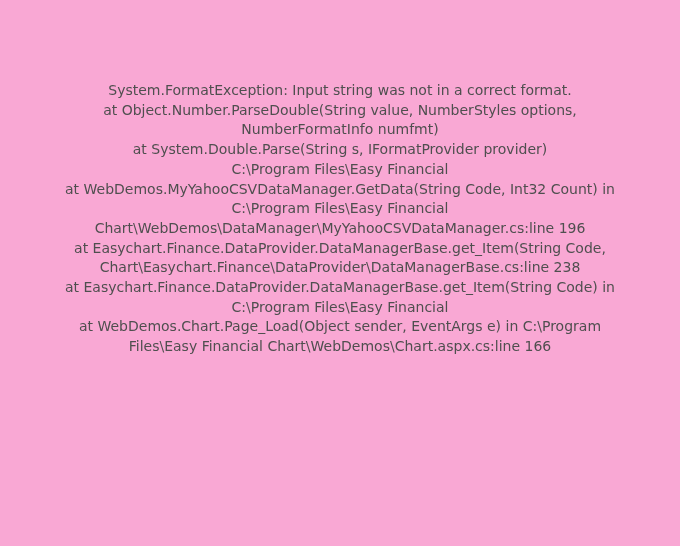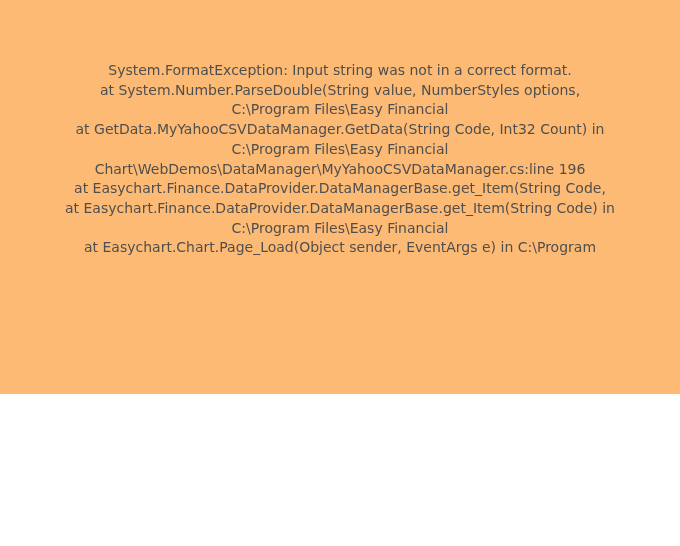--- a/index.html
+++ b/index.html
@@ -8,45 +8,49 @@
     background: #ffffff;
   }
   body {
     width: 680px;
     height: 546px;
     overflow: hidden;
     font-family: "DejaVu Sans", "Liberation Sans", sans-serif;
   }
   .error-page {
     width: 680px;
-    height: 394px;
-    background: #fdba74;
+    height: 546px;
+    background: #f9a8d4;
     box-sizing: border-box;
-    padding-top: 61px;
+    padding-top: 81px;
   }
   .stack-trace {
     width: 100%;
     text-align: center;
     color: #4f4f4f;
     font-size: 14px;
     line-height: 19.7px;
   }
   .trace-line {
     white-space: nowrap;
   }
 </style>
 </head>
 <body>
 
 <div class="error-page">
   <div class="stack-trace">
     <div class="trace-line">System.FormatException: Input string was not in a correct format.</div>
-    <div class="trace-line">at System.Number.ParseDouble(String value, NumberStyles options,</div>
+    <div class="trace-line">at Object.Number.ParseDouble(String value, NumberStyles options,</div>
+    <div class="trace-line">NumberFormatInfo numfmt)</div>
+    <div class="trace-line">at System.Double.Parse(String s, IFormatProvider provider)</div>
     <div class="trace-line">C:\Program Files\Easy Financial</div>
-    <div class="trace-line">at GetData.MyYahooCSVDataManager.GetData(String Code, Int32 Count) in</div>
+    <div class="trace-line">at WebDemos.MyYahooCSVDataManager.GetData(String Code, Int32 Count) in</div>
     <div class="trace-line">C:\Program Files\Easy Financial</div>
     <div class="trace-line">Chart\WebDemos\DataManager\MyYahooCSVDataManager.cs:line 196</div>
     <div class="trace-line">at Easychart.Finance.DataProvider.DataManagerBase.get_Item(String Code,</div>
+    <div class="trace-line">Chart\Easychart.Finance\DataProvider\DataManagerBase.cs:line 238</div>
     <div class="trace-line">at Easychart.Finance.DataProvider.DataManagerBase.get_Item(String Code) in</div>
     <div class="trace-line">C:\Program Files\Easy Financial</div>
-    <div class="trace-line">at Easychart.Chart.Page_Load(Object sender, EventArgs e) in C:\Program</div>
+    <div class="trace-line">at WebDemos.Chart.Page_Load(Object sender, EventArgs e) in C:\Program</div>
+    <div class="trace-line">Files\Easy Financial Chart\WebDemos\Chart.aspx.cs:line 166</div>
   </div>
 </div>
 
 </body></html>

